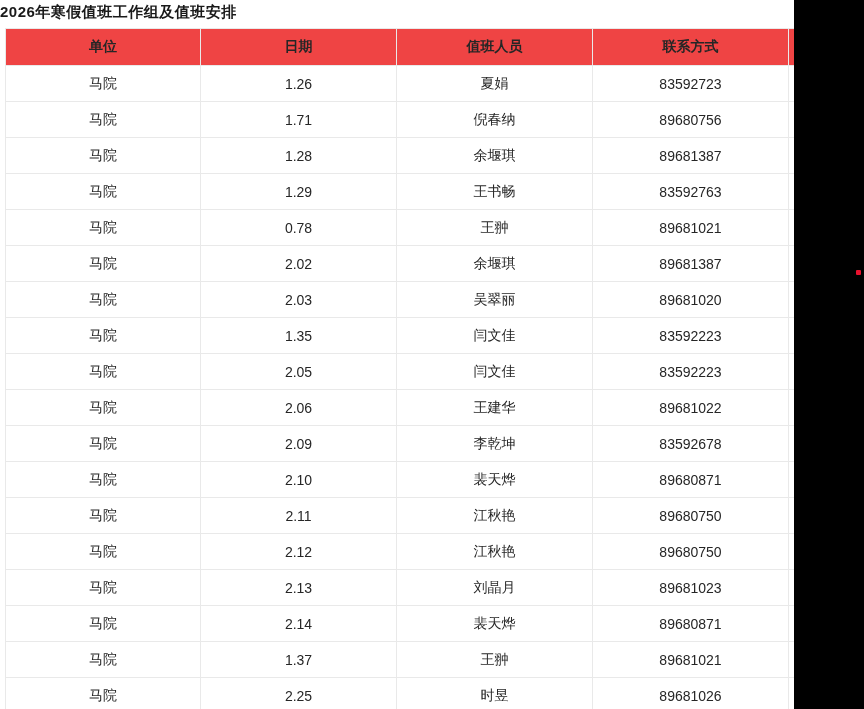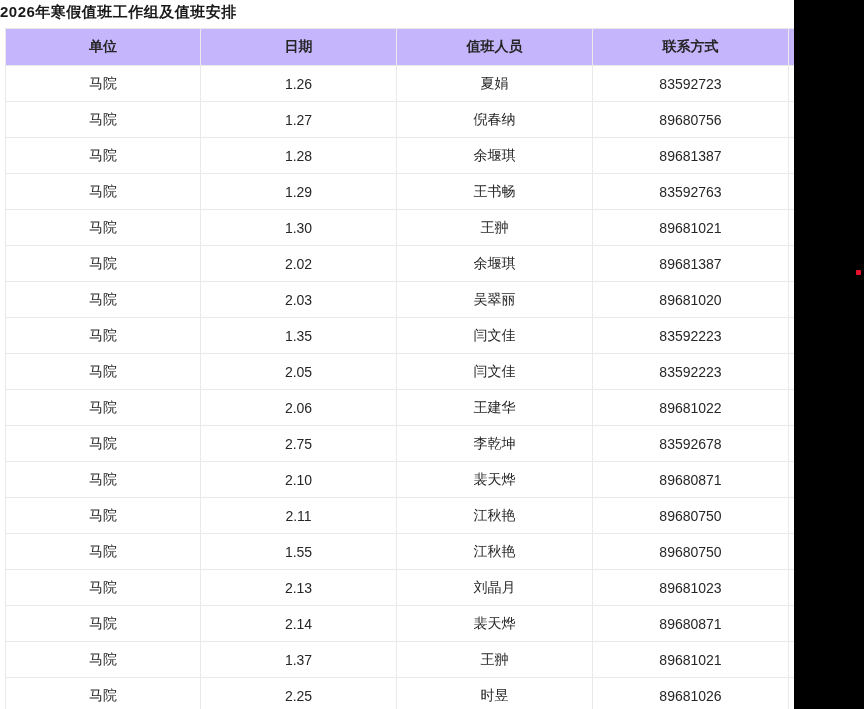--- a/index.html
+++ b/index.html
@@ -38,21 +38,21 @@
     text-align: center;
     vertical-align: middle;
     font-size: 14px;
     color: #262626;
     height: 36px;
     padding: 0;
     overflow: hidden;
     white-space: nowrap;
   }
   table.duty-table th {
-    background: #c4b5fd;
+    background: #ef4444;
     font-weight: 700;
     height: 37px;
   }
   table.duty-table td {
     background: #ffffff;
     font-weight: 400;
   }
   .black-region {
     position: absolute;
     top: 0; left: 794px;
@@ -96,42 +96,42 @@
       <tbody>
           <tr>
             <td>马院</td>
             <td>1.26</td>
             <td>夏娟</td>
             <td>83592723</td>
             <td></td>
           </tr>
           <tr>
             <td>马院</td>
-            <td>1.27</td>
+            <td>1.71</td>
             <td>倪春纳</td>
             <td>89680756</td>
             <td></td>
           </tr>
           <tr>
             <td>马院</td>
             <td>1.28</td>
             <td>余堰琪</td>
             <td>89681387</td>
             <td></td>
           </tr>
           <tr>
             <td>马院</td>
             <td>1.29</td>
             <td>王书畅</td>
             <td>83592763</td>
             <td></td>
           </tr>
           <tr>
             <td>马院</td>
-            <td>1.30</td>
+            <td>0.78</td>
             <td>王翀</td>
             <td>89681021</td>
             <td></td>
           </tr>
           <tr>
             <td>马院</td>
             <td>2.02</td>
             <td>余堰琪</td>
             <td>89681387</td>
             <td></td>
@@ -159,42 +159,42 @@
           </tr>
           <tr>
             <td>马院</td>
             <td>2.06</td>
             <td>王建华</td>
             <td>89681022</td>
             <td></td>
           </tr>
           <tr>
             <td>马院</td>
-            <td>2.75</td>
+            <td>2.09</td>
             <td>李乾坤</td>
             <td>83592678</td>
             <td></td>
           </tr>
           <tr>
             <td>马院</td>
             <td>2.10</td>
             <td>裴天烨</td>
             <td>89680871</td>
             <td></td>
           </tr>
           <tr>
             <td>马院</td>
             <td>2.11</td>
             <td>江秋艳</td>
             <td>89680750</td>
             <td></td>
           </tr>
           <tr>
             <td>马院</td>
-            <td>1.55</td>
+            <td>2.12</td>
             <td>江秋艳</td>
             <td>89680750</td>
             <td></td>
           </tr>
           <tr>
             <td>马院</td>
             <td>2.13</td>
             <td>刘晶月</td>
             <td>89681023</td>
             <td></td>

